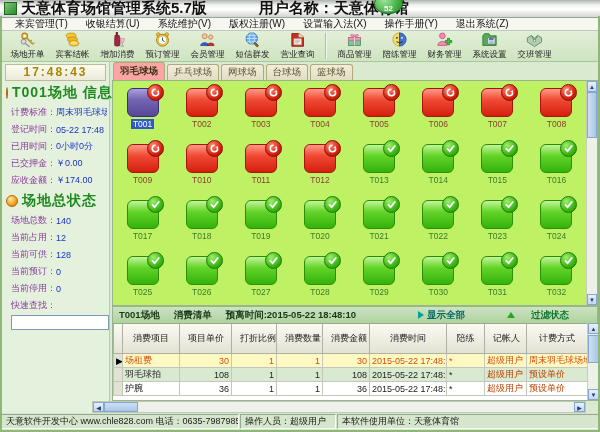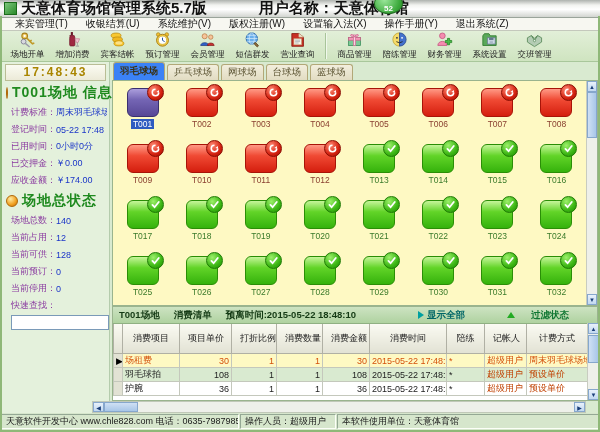--- a/index.html
+++ b/index.html
@@ -50,24 +50,24 @@
   .side-row{display:flex;white-space:nowrap;overflow:hidden;padding-left:7px;height:17px;align-items:center;}
   .side-label{font-size:9px;color:#8a3aa0;}
   .side-value{font-size:9px;color:#1a35c8;}
   #quick-find{width:92px;height:13px;margin:1px 0 0 7px;border:1px solid #7a9ab8;background:#fff;font-size:9px;padding:0 2px;}
   #mascot{position:absolute;left:5px;bottom:4px;}
 
   
   #tabstrip{position:absolute;left:113px;top:63px;height:17px;display:flex;align-items:flex-end;gap:2px;z-index:20;}
   .tab{height:15px;padding:0 6px;font-size:9.5px;color:#5a5230;background:linear-gradient(180deg,#f2eedd,#e2dcc2);
     border:1px solid #b2a878;border-bottom:none;border-radius:3px 3px 0 0;display:flex;align-items:center;white-space:nowrap;}
-  .tab.active{height:17px;background:#3b82f6;font-weight:bold;color:#3a3214;}
+  .tab.active{height:17px;background:#fca5a5;font-weight:bold;color:#3a3214;}
 
   
-  #grid{position:absolute;left:112px;top:80px;width:486px;height:226px;background:#fef9c3;border:1px solid #9ab48e;box-sizing:border-box;}
+  #grid{position:absolute;left:112px;top:80px;width:486px;height:226px;background:#bef264;border:1px solid #9ab48e;box-sizing:border-box;}
   #courts{position:absolute;left:0;top:0;right:11px;bottom:0;display:grid;grid-template-columns:repeat(8,1fr);grid-auto-rows:56px;padding-top:4px;overflow:hidden;}
   .court{display:flex;flex-direction:column;align-items:center;}
   .court-icon{position:relative;width:30px;height:27px;border-radius:6px;margin-top:3px;}
   .court.occupied .court-icon{background:linear-gradient(180deg,#ff9a86 0%,#f04a34 40%,#d41e0e 100%);border:1px solid #a81408;}
   .court.free .court-icon{background:linear-gradient(180deg,#c6f59a 0%,#62d428 40%,#35b20c 100%);border:1px solid #2a8e06;}
   .court.selected .court-icon{background:linear-gradient(180deg,#ab9edc 0%,#7465b4 40%,#574796 100%);border:1px solid #3a2f70;}
   .badge{position:absolute;top:-5px;right:-6px;width:15px;height:15px;border-radius:50%;display:flex;align-items:center;justify-content:center;}
   .court.occupied .badge,.court.selected .badge{background:radial-gradient(circle at 35% 30%,#ff8a74,#d42210 60%,#a00e02);border:1px solid #8a0c02;}
   .court.free .badge{background:radial-gradient(circle at 35% 30%,#9cf06a,#3cb614 60%,#228a04);border:1px solid #1e7a04;}
   .badge svg{width:9px;height:9px;}
@@ -155,39 +155,39 @@
             <path d="M11 10 L19 18 l2.6-1 M15.5 14.5 l2.4-1.6" stroke="#c09a28" stroke-width="2.2" fill="none"></path>
             <circle cx="6.5" cy="15" r="3.4" fill="#d8d8e0" stroke="#8a8a9a" stroke-width="1.4"></circle>
             <path d="M9 17.5 l6 5" stroke="#9a9aaa" stroke-width="2"></path>
           </svg>
         </span>
         <span class="tb-label">场地开单</span>
       </div>
       <div class="tb-btn">
         <span class="tb-icon">
           <svg viewBox="0 0 24 24">
+            <ellipse cx="10" cy="6.5" rx="7" ry="3.6" fill="#f8c830" stroke="#b8860c"></ellipse>
+            <ellipse cx="12" cy="12" rx="7" ry="3.6" fill="#f0b820" stroke="#b8860c"></ellipse>
+            <ellipse cx="14" cy="17.5" rx="7" ry="3.6" fill="#f8c830" stroke="#b8860c"></ellipse>
+            <ellipse cx="14" cy="16.8" rx="4.6" ry="2.2" fill="#fbe088"></ellipse>
+          </svg>
+        </span>
+        <span class="tb-label">宾客结帐</span>
+      </div>
+      <div class="tb-btn">
+        <span class="tb-icon">
+          <svg viewBox="0 0 24 24">
             <rect x="9.6" y="1.5" width="3" height="5" fill="#6a1828"></rect>
             <path d="M8 6.5 h6.4 q1 2 1 4 v9 q0 1.6-1.6 1.6 h-4.2 q-1.6 0-1.6-1.6 v-9 q0-2 1-4z" fill="#a02840" stroke="#701428"></path>
             <path d="M15.5 11 h6.5 l-2.2 5.4 h-2z" fill="#f4c8d4" stroke="#c87890"></path>
             <rect x="18.2" y="16.4" width="1.2" height="4.2" fill="#999"></rect>
             <rect x="16.4" y="20.6" width="4.8" height="1.4" fill="#999"></rect>
           </svg>
         </span>
         <span class="tb-label">增加消费</span>
-      </div>
-      <div class="tb-btn">
-        <span class="tb-icon">
-          <svg viewBox="0 0 24 24">
-            <ellipse cx="10" cy="6.5" rx="7" ry="3.6" fill="#f8c830" stroke="#b8860c"></ellipse>
-            <ellipse cx="12" cy="12" rx="7" ry="3.6" fill="#f0b820" stroke="#b8860c"></ellipse>
-            <ellipse cx="14" cy="17.5" rx="7" ry="3.6" fill="#f8c830" stroke="#b8860c"></ellipse>
-            <ellipse cx="14" cy="16.8" rx="4.6" ry="2.2" fill="#fbe088"></ellipse>
-          </svg>
-        </span>
-        <span class="tb-label">宾客结帐</span>
       </div>
       <div class="tb-btn">
         <span class="tb-icon">
           <svg viewBox="0 0 24 24">
             <circle cx="6" cy="5" r="2.6" fill="#f0c030" stroke="#a8811c"></circle>
             <circle cx="18" cy="5" r="2.6" fill="#f0c030" stroke="#a8811c"></circle>
             <circle cx="12" cy="13" r="8.4" fill="#f4cc40" stroke="#a8811c" stroke-width="1.4"></circle>
             <circle cx="12" cy="13" r="5.8" fill="#fff" stroke="#c8a830"></circle>
             <path d="M12 9.4 v3.8 l3 1.8" stroke="#2050a0" stroke-width="1.4" fill="none"></path>
           </svg>

